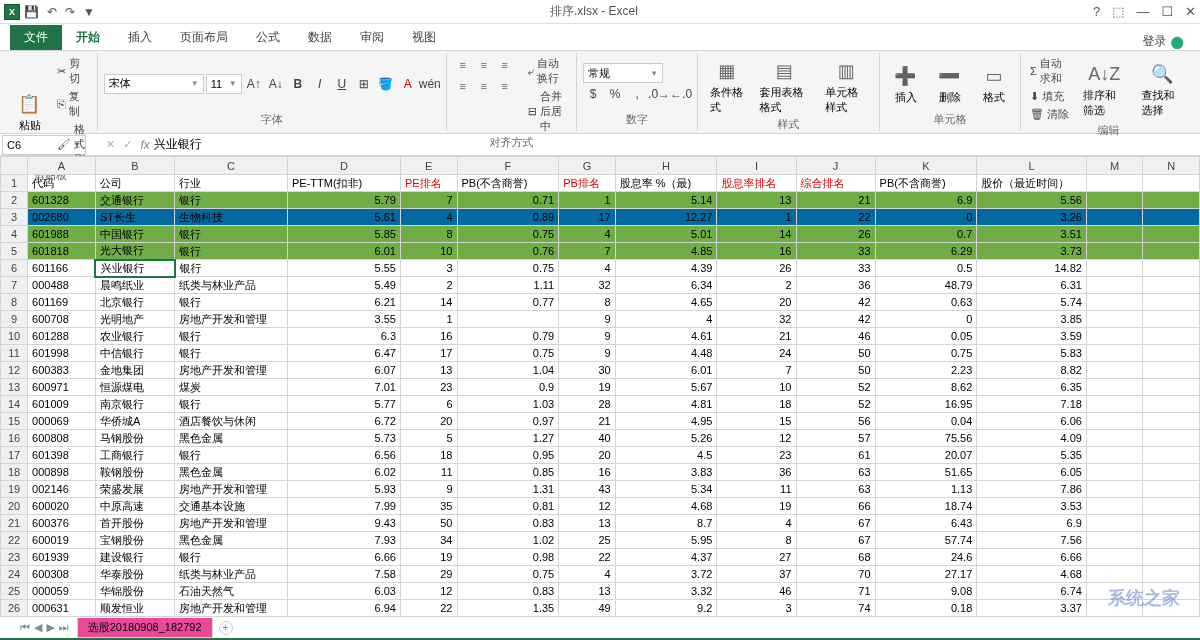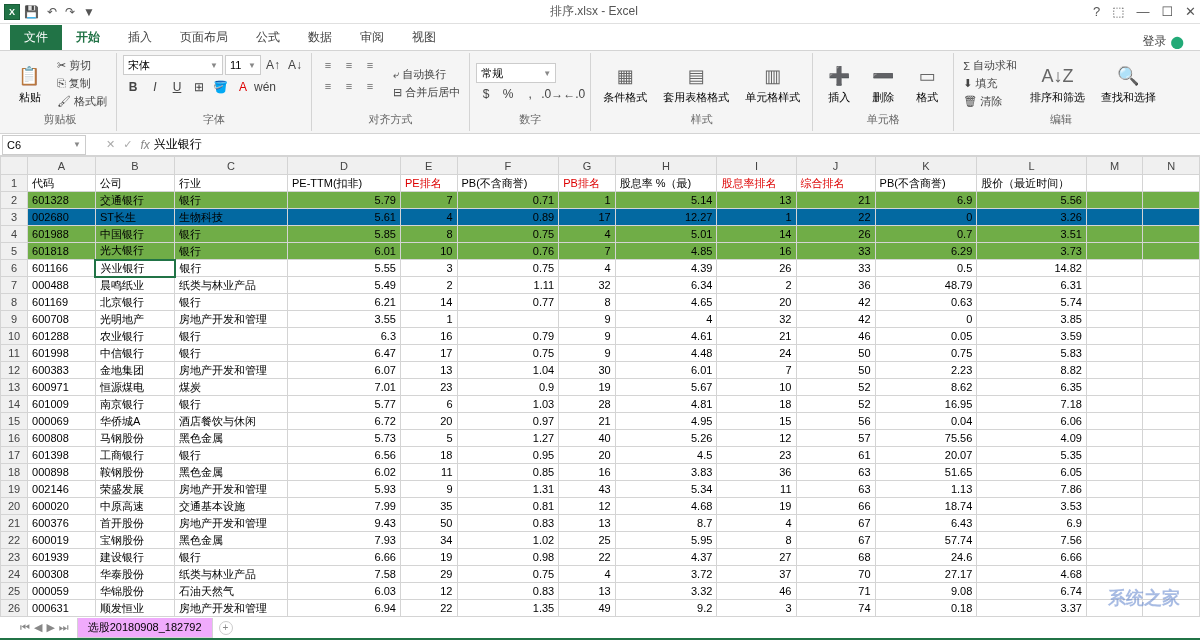--- a/index.html
+++ b/index.html
@@ -17,21 +17,21 @@
 .login{margin-left:auto;margin-right:16px;color:#444;font-size:12px;display:flex;align-items:center;gap:4px}
 .ribbon{height:84px;background:#f5f5f5;border-top:1px solid #d4d4d4;border-bottom:1px solid #d4d4d4;display:flex;padding:2px 4px}
 .group{border-right:1px solid #d4d4d4;padding:2px 6px;display:flex;flex-direction:column;position:relative}
 .group-name{text-align:center;color:#666;font-size:11px;margin-top:auto;padding-bottom:2px}
 .group-body{display:flex;gap:4px;flex:1}
 .rb-btn{display:flex;flex-direction:column;align-items:center;justify-content:center;padding:2px 6px;cursor:pointer}
 .rb-btn-lg{font-size:11px;min-width:40px}
 .rb-icon{width:28px;height:28px;display:flex;align-items:center;justify-content:center;font-size:18px;color:#666}
 .rb-stack{display:flex;flex-direction:column;gap:1px;justify-content:center}
 .rb-small{display:flex;align-items:center;gap:3px;font-size:11px;color:#444;padding:1px 3px;cursor:pointer}
-.font-controls{display:flex;flex-direction:column;gap:2px}
+.font-controls{display:flex;flex-direction:row;gap:2px}
 .font-row{display:flex;gap:2px;align-items:center}
 .font-name{width:100px;height:20px;border:1px solid #ccc;background:#fff;font-size:11px;padding:0 4px;display:flex;align-items:center;justify-content:space-between}
 .font-size{width:36px;height:20px;border:1px solid #ccc;background:#fff;font-size:11px;padding:0 4px;display:flex;align-items:center;justify-content:space-between}
 .fmt-btn{width:20px;height:20px;display:flex;align-items:center;justify-content:center;cursor:pointer;color:#444;font-size:12px}
 .align-grid{display:grid;grid-template-columns:repeat(3,20px);grid-template-rows:repeat(2,20px);gap:1px}
 .align-btn{display:flex;align-items:center;justify-content:center;color:#666;cursor:pointer;font-size:11px}
 .num-fmt{width:80px;height:20px;border:1px solid #ccc;background:#fff;font-size:11px;padding:0 4px;display:flex;align-items:center;justify-content:space-between}
 .name-fx{height:22px;display:flex;align-items:center;border-bottom:1px solid #d4d4d4;background:#fff}
 .name-box{width:84px;height:20px;border:1px solid #ccc;padding:0 4px;display:flex;align-items:center;justify-content:space-between;margin-left:2px;font-size:11px}
 .fx-area{display:flex;align-items:center;margin-left:20px;gap:8px}
@@ -43,21 +43,21 @@
 .grid td.row-h{background:#f0f0f0;border:1px solid #d4d4d4;width:24px;text-align:center;color:#444;font-size:11px}
 .grid td.cell{border:1px solid #d4d4d4;height:17px;padding:0 4px;white-space:nowrap}
 .grid .hdr-red{color:#d00}
 .grid tr.green td.cell{background:#70ad47}
 .grid tr.red-row td.cell{background:#0369a1}
 .grid tr.red-row td.cell:nth-child(2),.grid tr.red-row td.cell:nth-child(3){color:#000}
 .grid .num{text-align:right}
 .grid .sel{border:2px solid #217346 !important}
 .corner{width:24px;background:#f0f0f0;border:1px solid #d4d4d4}
 .sheet-tabs{height:22px;background:#fff;border-top:1px solid #d4d4d4;display:flex;align-items:center;padding-left:20px;font-size:11px}
-.sheet-tab{padding:2px 10px;border:1px solid #d4d4d4;border-top:none;background:#f0abfc;cursor:pointer}
+.sheet-tab{padding:2px 10px;border:1px solid #d4d4d4;border-top:none;background:#ec4899;cursor:pointer}
 .sheet-nav{display:flex;gap:4px;color:#888;margin-right:8px}
 .sheet-add{margin-left:6px;color:#888;cursor:pointer;border:1px solid #ccc;border-radius:50%;width:14px;height:14px;display:flex;align-items:center;justify-content:center;font-size:10px}
 .status-bar{height:20px;background:#217346;color:#fff;display:flex;align-items:center;padding:0 8px;font-size:11px}
 .watermark{position:absolute;right:20px;bottom:30px;color:rgba(80,120,200,0.5);font-size:18px;font-weight:bold;pointer-events:none}
 .caret{font-size:8px;color:#888}
 </style>
 </head>
 <body>
 
 <div class="title-bar">

